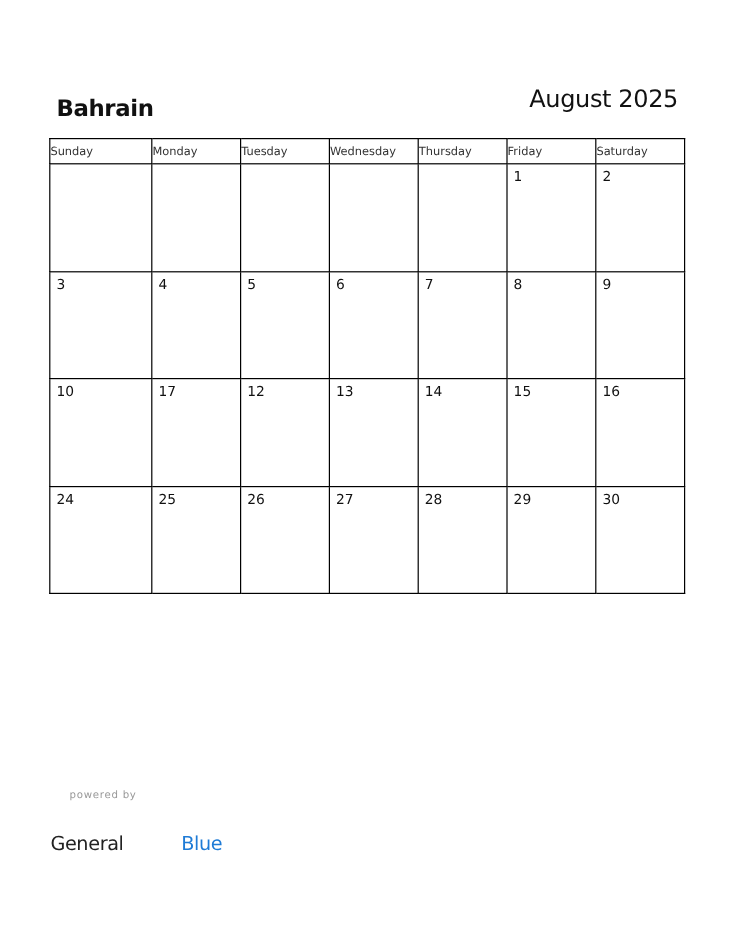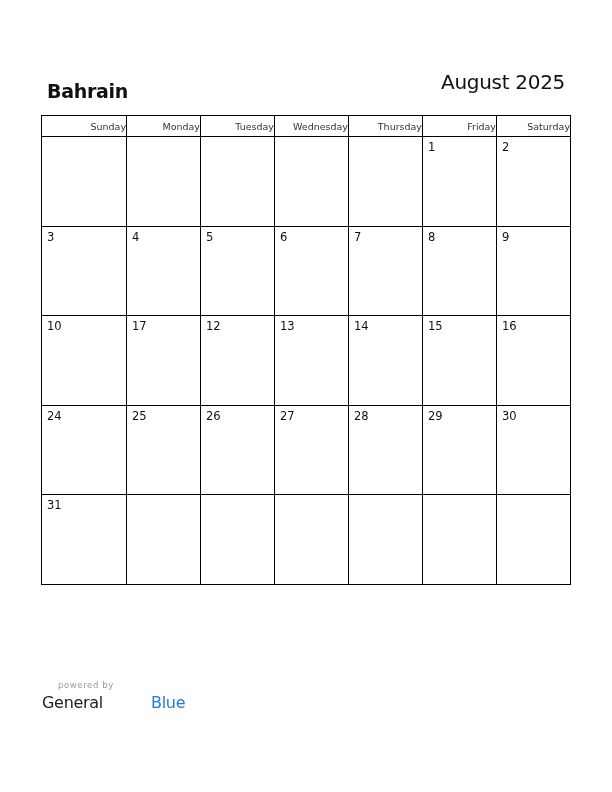--- a/index.html
+++ b/index.html
@@ -1,26 +1,26 @@
 <!DOCTYPE html>
 <html><head>
 <meta charset="utf-8">
 <style>
   html, body { margin: 0; padding: 0; background: #ffffff; }
   body { width: 612px; height: 792px; position: relative; font-family: "DejaVu Sans", "Liberation Sans", sans-serif; color: #111; }
   .country { position: absolute; left: 47px; top: 70px; font-size: 19px; font-weight: bold; letter-spacing: -0.3px; margin-top: 10px; }
   .month { position: absolute; right: 47px; top: 70px; font-size: 20px; font-weight: normal; letter-spacing: -0.3px; }
   table.cal { position: absolute; left: 41px; top: 115px; width: 530px; border-collapse: collapse; table-layout: fixed; }
   table.cal th, table.cal td { border: 1.3px solid #000; padding: 0; }
-  table.cal th { height: 20px; font-size: 9.5px; font-weight: normal; color: #333; text-align: right; vertical-align: middle; }
+  table.cal th { height: 20px; font-size: 9.5px; font-weight: normal; color: #333; text-align: left; vertical-align: middle; }
   table.cal td { height: 88.5px; vertical-align: top; }
   .daynum { display: block; font-size: 11.5px; padding: 3px 0 0 5px; color: #111; }
   col.c0 { width: 85px; }
   col.cn { width: 74px; }
-  .powered { position: absolute; left: 46px; top: 680px; font-size: 8.5px; color: #999; letter-spacing: 0.6px; padding-left: 12px; }
+  .powered { position: absolute; left: 46px; top: 658px; font-size: 8.5px; color: #999; letter-spacing: 0.6px; padding-left: 12px; }
   .brand { position: absolute; left: 42px; top: 693px; font-size: 16px; letter-spacing: -0.3px; }
   .brand .g { color: #222; }
   .brand .b { color: #1e7bd6; padding-left: 48px; }
 </style>
 </head>
 <body>
 
 <div class="country">Bahrain</div>
 <div class="month">August 2025</div>
 
@@ -131,42 +131,19 @@
       <td>
           <span class="daynum">28</span>
         </td>
       <td>
           <span class="daynum">29</span>
         </td>
       <td>
           <span class="daynum">30</span>
         </td>
     </tr>
-    <tr>
-      <td>
-          <span class="daynum">31</span>
-        </td>
-      <td>
-          <span class="daynum"></span>
-        </td>
-      <td>
-          <span class="daynum"></span>
-        </td>
-      <td>
-          <span class="daynum"></span>
-        </td>
-      <td>
-          <span class="daynum"></span>
-        </td>
-      <td>
-          <span class="daynum"></span>
-        </td>
-      <td>
-          <span class="daynum"></span>
-        </td>
-    </tr>
   </tbody>
 </table>
 
 <div class="powered">powered by</div>
 <div class="brand">
   <span class="g">General</span><span class="b">Blue</span>
 </div>
 
 </body></html>

